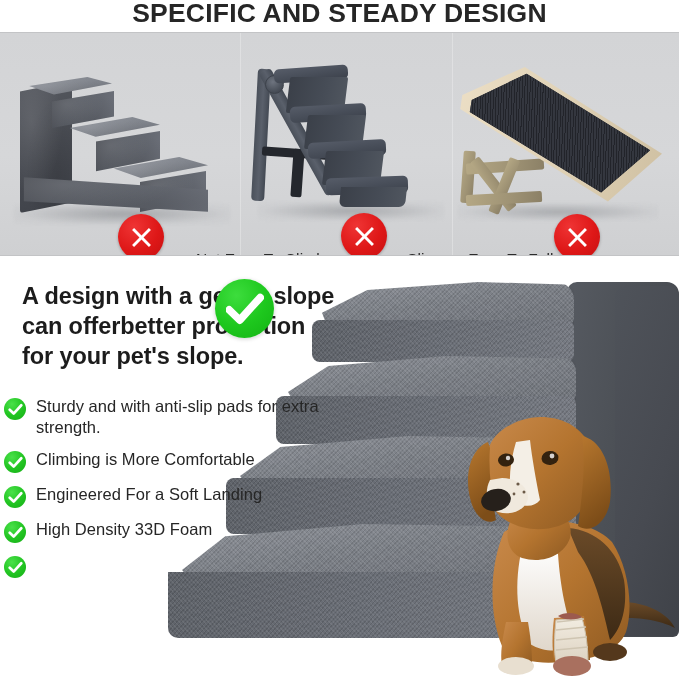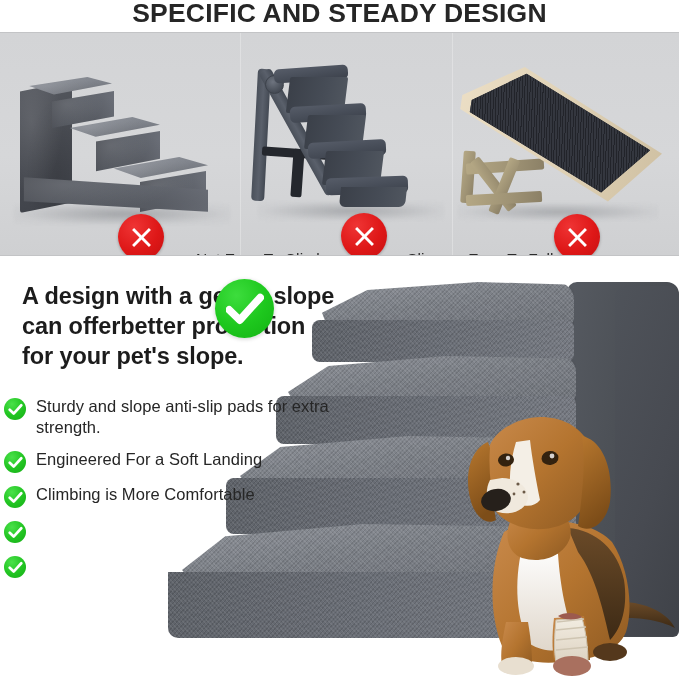--- a/index.html
+++ b/index.html
@@ -408,47 +408,48 @@
     </div>
 
     <div class="benefit-list">
 
       <div class="benefit-item">
         <span class="chk">
           <svg viewBox="0 0 26 22">
             <path d="M3 11.4 L9.8 18 L23 3.6" stroke="#ffffff" stroke-width="4.6" fill="none" stroke-linecap="round" stroke-linejoin="round"></path>
           </svg>
         </span>
-        <span class="btxt">Sturdy and slope anti-slip pads for extra strength.</span>
+        <span class="btxt">Sturdy and with anti-slip pads for extra strength.</span>
+      </div>
+
+      <div class="benefit-item">
+        <span class="chk">
+          <svg viewBox="0 0 26 22">
+            <path d="M3 11.4 L9.8 18 L23 3.6" stroke="#ffffff" stroke-width="4.6" fill="none" stroke-linecap="round" stroke-linejoin="round"></path>
+          </svg>
+        </span>
+        <span class="btxt">Climbing is More Comfortable</span>
       </div>
 
       <div class="benefit-item">
         <span class="chk">
           <svg viewBox="0 0 26 22">
             <path d="M3 11.4 L9.8 18 L23 3.6" stroke="#ffffff" stroke-width="4.6" fill="none" stroke-linecap="round" stroke-linejoin="round"></path>
           </svg>
         </span>
         <span class="btxt">Engineered For a Soft Landing</span>
       </div>
 
       <div class="benefit-item">
         <span class="chk">
           <svg viewBox="0 0 26 22">
             <path d="M3 11.4 L9.8 18 L23 3.6" stroke="#ffffff" stroke-width="4.6" fill="none" stroke-linecap="round" stroke-linejoin="round"></path>
           </svg>
         </span>
-        <span class="btxt">Climbing is More Comfortable</span>
-      </div>
-
-      <div class="benefit-item">
-        <span class="chk">
-          <svg viewBox="0 0 26 22">
-            <path d="M3 11.4 L9.8 18 L23 3.6" stroke="#ffffff" stroke-width="4.6" fill="none" stroke-linecap="round" stroke-linejoin="round"></path>
-          </svg>
-        </span>
+        <span class="btxt">High Density 33D Foam</span>
       </div>
 
       <div class="benefit-item">
         <span class="chk">
           <svg viewBox="0 0 26 22">
             <path d="M3 11.4 L9.8 18 L23 3.6" stroke="#ffffff" stroke-width="4.6" fill="none" stroke-linecap="round" stroke-linejoin="round"></path>
           </svg>
         </span>
       </div>
 

